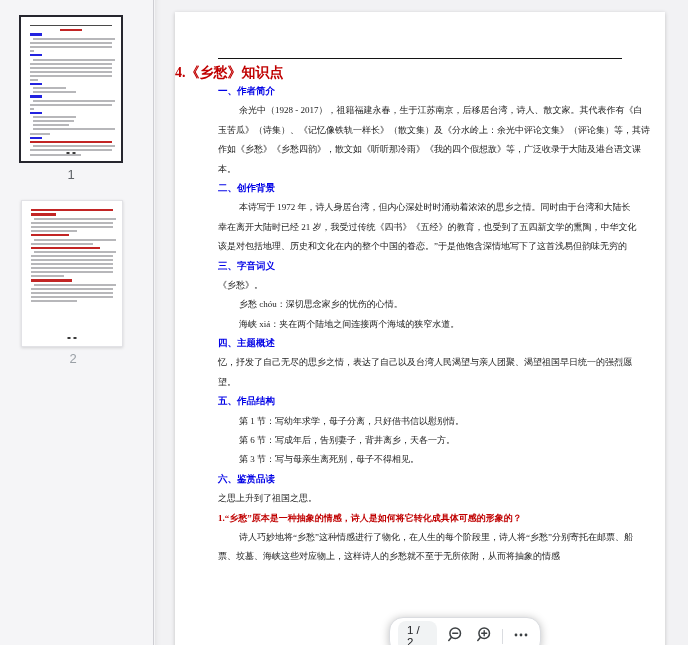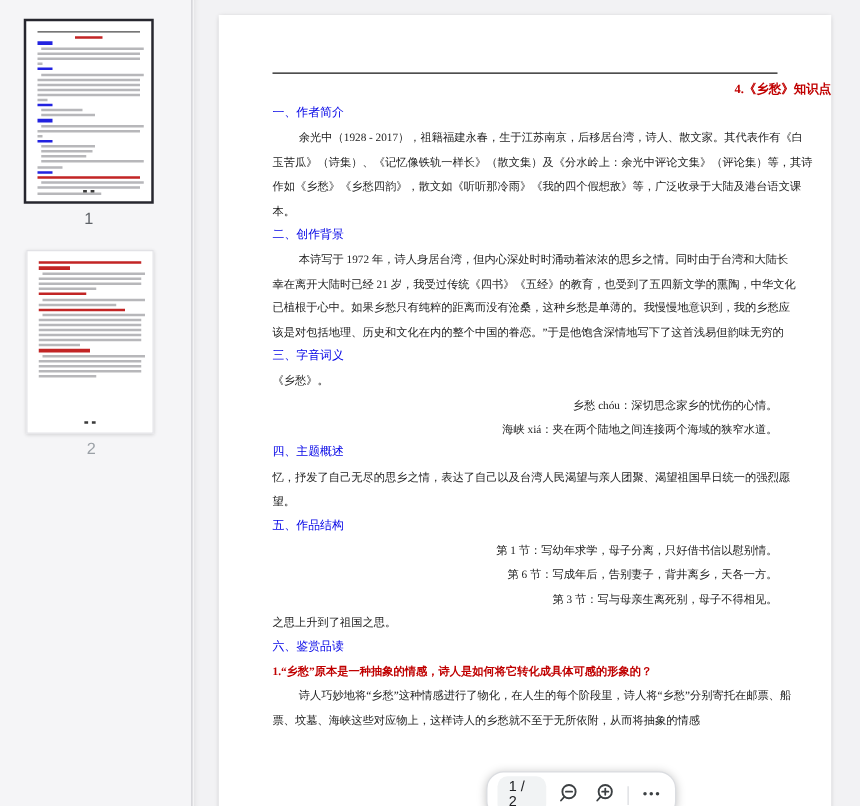--- a/index.html
+++ b/index.html
@@ -58,36 +58,36 @@
     position:absolute; left:20px; top:12px; width:490px; height:700px;
     background:#fff;
     box-shadow:0 1px 4px rgba(0,0,0,.20);
   }
   .head-rule {
     position:absolute; left:43px; right:43px; top:46px;
     border-top:1.5px solid #141414;
   }
   .doc-title {
     position:absolute; top:52px; left:0; right:0;
-    text-align:right;
-    color:#c00000; font-weight:bold; font-size:10px;
+    text-align:left;
+    color:#c00000; font-weight:bold; font-size:14px;
     font-family:"Liberation Serif","DejaVu Serif",serif;
   }
   .doc-lines {
     position:absolute; top:70px; left:43px; width:404px;
   }
   .dl {
     height:19.4px; line-height:19.4px;
     font-size:9px; color:#222;
     white-space:nowrap;
     font-family:"Liberation Serif","DejaVu Serif",serif;
   }
-  .dl.h { color:#0202e6; font-weight:normal; font-size:9.5px; }
+  .dl.h { color:#0202e6; font-weight:bold; font-size:9.5px; }
   .dl.q { color:#c00000; font-weight:bold; }
-  .dl.ind { text-indent:21px;text-align:right; }
+  .dl.ind { text-indent:21px; }
 
   
   .toolbar {
     position:absolute; left:389px; top:617px; width:152px; height:38px;
     background:#fff;
     border:1px solid #dadce0;
     border-radius:14px;
     box-shadow:0 1px 8px rgba(0,0,0,.25);
     display:flex; align-items:center;
     padding:0 8px; gap:7px;
@@ -194,35 +194,34 @@
     <div class="doc-title">4.《乡愁》知识点</div>
     <div class="doc-lines" id="doc-lines">
         <div class="dl h">一、作者简介</div>
         <div class="dl ind">余光中（1928 - 2017），祖籍福建永春，生于江苏南京，后移居台湾，诗人、散文家。其代表作有《白</div>
         <div class="dl">玉苦瓜》（诗集）、《记忆像铁轨一样长》（散文集）及《分水岭上：余光中评论文集》（评论集）等，其诗</div>
         <div class="dl">作如《乡愁》《乡愁四韵》，散文如《听听那冷雨》《我的四个假想敌》等，广泛收录于大陆及港台语文课</div>
         <div class="dl">本。</div>
         <div class="dl h">二、创作背景</div>
         <div class="dl ind">本诗写于 1972 年，诗人身居台湾，但内心深处时时涌动着浓浓的思乡之情。同时由于台湾和大陆长</div>
         <div class="dl">幸在离开大陆时已经 21 岁，我受过传统《四书》《五经》的教育，也受到了五四新文学的熏陶，中华文化</div>
-        <div class="dl">已植根于心中。如果乡愁只有纯粹的距离而没有沧桑，这种乡愁是单薄的。我慢慢地意识到，我的乡愁应</div>
         <div class="dl">该是对包括地理、历史和文化在内的整个中国的眷恋。”于是他饱含深情地写下了这首浅易但韵味无穷的</div>
         <div class="dl h">三、字音词义</div>
         <div class="dl">《乡愁》。</div>
         <div class="dl ind">乡愁 chóu：深切思念家乡的忧伤的心情。</div>
         <div class="dl ind">海峡 xiá：夹在两个陆地之间连接两个海域的狭窄水道。</div>
         <div class="dl h">四、主题概述</div>
         <div class="dl">忆，抒发了自己无尽的思乡之情，表达了自己以及台湾人民渴望与亲人团聚、渴望祖国早日统一的强烈愿</div>
         <div class="dl">望。</div>
         <div class="dl h">五、作品结构</div>
         <div class="dl ind">第 1 节：写幼年求学，母子分离，只好借书信以慰别情。</div>
         <div class="dl ind">第 6 节：写成年后，告别妻子，背井离乡，天各一方。</div>
         <div class="dl ind">第 3 节：写与母亲生离死别，母子不得相见。</div>
+        <div class="dl h">六、鉴赏品读</div>
         <div class="dl">之思上升到了祖国之思。</div>
-        <div class="dl h">六、鉴赏品读</div>
         <div class="dl q">1.“乡愁”原本是一种抽象的情感，诗人是如何将它转化成具体可感的形象的？</div>
         <div class="dl ind">诗人巧妙地将“乡愁”这种情感进行了物化，在人生的每个阶段里，诗人将“乡愁”分别寄托在邮票、船</div>
         <div class="dl">票、坟墓、海峡这些对应物上，这样诗人的乡愁就不至于无所依附，从而将抽象的情感</div>
       </div>
   </div>
 </main>
 
 <div class="toolbar">
   <div class="page-pill">1 / 2</div>
 

